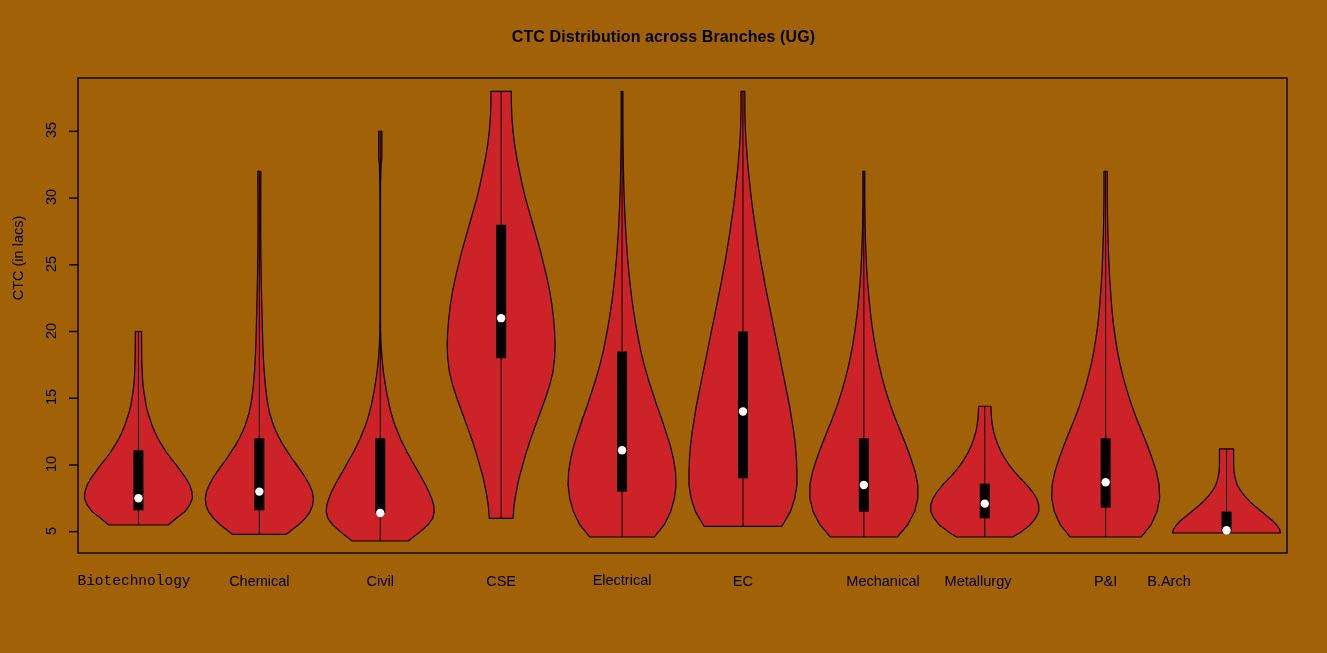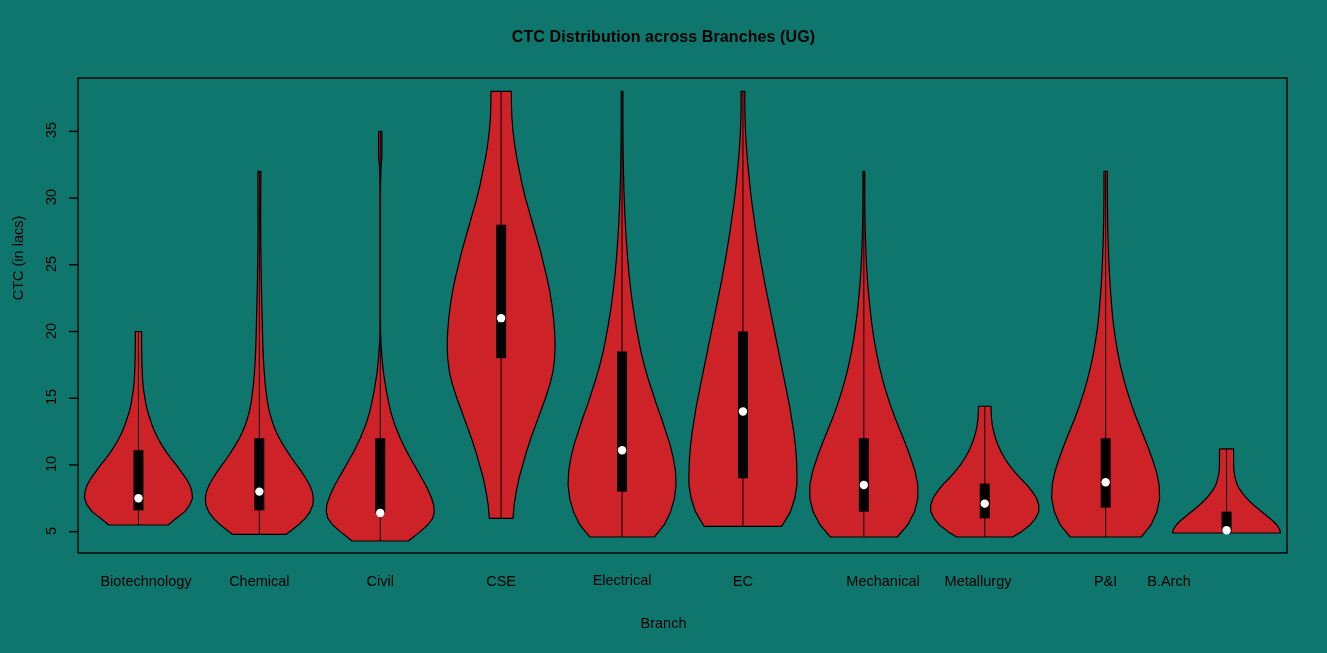--- a/index.html
+++ b/index.html
@@ -10,21 +10,21 @@
   body {
     width: 1327px;
     height: 653px;
     font-family: "Liberation Sans", sans-serif;
     overflow: hidden;
   }
   #chart-root {
     position: relative;
     width: 1327px;
     height: 653px;
-    background: #0f766e;
+    background: #a16207;
   }
   #chart-title {
     position: absolute;
     left: 0;
     top: 28px;
     width: 1327px;
     text-align: center;
     font-size: 16px;
     font-weight: bold;
     color: #000000;
@@ -73,21 +73,20 @@
 </style>
 </head>
 <body>
 
 <div id="chart-root">
 
   <div id="chart-title">CTC Distribution across Branches (UG)</div>
 
   <div id="y-axis-title">CTC (in lacs)</div>
 
-  <div id="x-axis-title">Branch</div>
 
   <svg id="plot-svg" width="1327" height="653">
     <g id="violins-layer">
         <g>
           <polygon points="168.15,524.98 176.25,518.31 184.89,511.64 189.75,504.97 192.45,498.29 191.91,491.62 189.75,484.95 185.97,478.28 181.11,471.61 176.25,464.94 170.85,458.27 165.99,451.60 161.67,444.92 157.89,438.25 154.65,431.58 151.95,424.91 149.79,418.24 147.63,411.57 146.01,404.90 144.93,398.22 143.85,391.55 143.04,384.88 142.50,378.21 142.23,371.54 141.96,364.87 141.80,358.20 141.69,351.53 141.64,344.85 141.58,338.18 141.58,331.51 135.32,331.51 135.32,338.18 135.26,344.85 135.21,351.53 135.10,358.20 134.94,364.87 134.67,371.54 134.40,378.21 133.86,384.88 133.05,391.55 131.97,398.22 130.89,404.90 129.27,411.57 127.11,418.24 124.95,424.91 122.25,431.58 119.01,438.25 115.23,444.92 110.91,451.60 106.05,458.27 100.65,464.94 95.79,471.61 90.93,478.28 87.15,484.95 84.99,491.62 84.45,498.29 87.15,504.97 92.01,511.64 100.65,518.31 108.75,524.98" fill="#CC2228" stroke="#000000" stroke-width="1.2" stroke-linejoin="round"></polygon>
           <line x1="138.45" x2="138.45" y1="524.9803370786517" y2="331.5112359550562" stroke="#000000" stroke-width="1"></line>
           <rect x="133.45" y="450.2612359550562" width="10" height="60.042134831460714" fill="#000000"></rect>
           <circle cx="138.45" cy="498.2949438202247" r="4.2" fill="#FFFFFF"></circle>
         </g>
         <g>
@@ -158,21 +157,21 @@
   </svg>
 
   <div id="tick-labels-layer">
       <div class="y-tick-label" style="left: 38px; top: 522.652px; width: 26px; text-align: center;">5</div>
       <div class="y-tick-label" style="left: 38px; top: 455.938px; width: 26px; text-align: center;">10</div>
       <div class="y-tick-label" style="left: 38px; top: 389.225px; width: 26px; text-align: center;">15</div>
       <div class="y-tick-label" style="left: 38px; top: 322.511px; width: 26px; text-align: center;">20</div>
       <div class="y-tick-label" style="left: 38px; top: 255.798px; width: 26px; text-align: center;">25</div>
       <div class="y-tick-label" style="left: 38px; top: 189.084px; width: 26px; text-align: center;">30</div>
       <div class="y-tick-label" style="left: 38px; top: 122.371px; width: 26px; text-align: center;">35</div>
-      <div class="x-tick-label" style="left: 146px; top: 573px;">Biotechnology</div>
+      <div class="x-tick-label" style="left: 134px; top: 573px; font-family: Liberation Mono, monospace;">Biotechnology</div>
       <div class="x-tick-label" style="left: 259.35px; top: 573px;">Chemical</div>
       <div class="x-tick-label" style="left: 380.25px; top: 573px;">Civil</div>
       <div class="x-tick-label" style="left: 501.15px; top: 573px;">CSE</div>
       <div class="x-tick-label" style="left: 622.05px; top: 572px;">Electrical</div>
       <div class="x-tick-label" style="left: 742.95px; top: 573px;">EC</div>
       <div class="x-tick-label" style="left: 883px; top: 573px;">Mechanical</div>
       <div class="x-tick-label" style="left: 978px; top: 573px;">Metallurgy</div>
       <div class="x-tick-label" style="left: 1105.65px; top: 573px;">P&amp;I</div>
       <div class="x-tick-label" style="left: 1169px; top: 573px;">B.Arch</div>
     </div>

